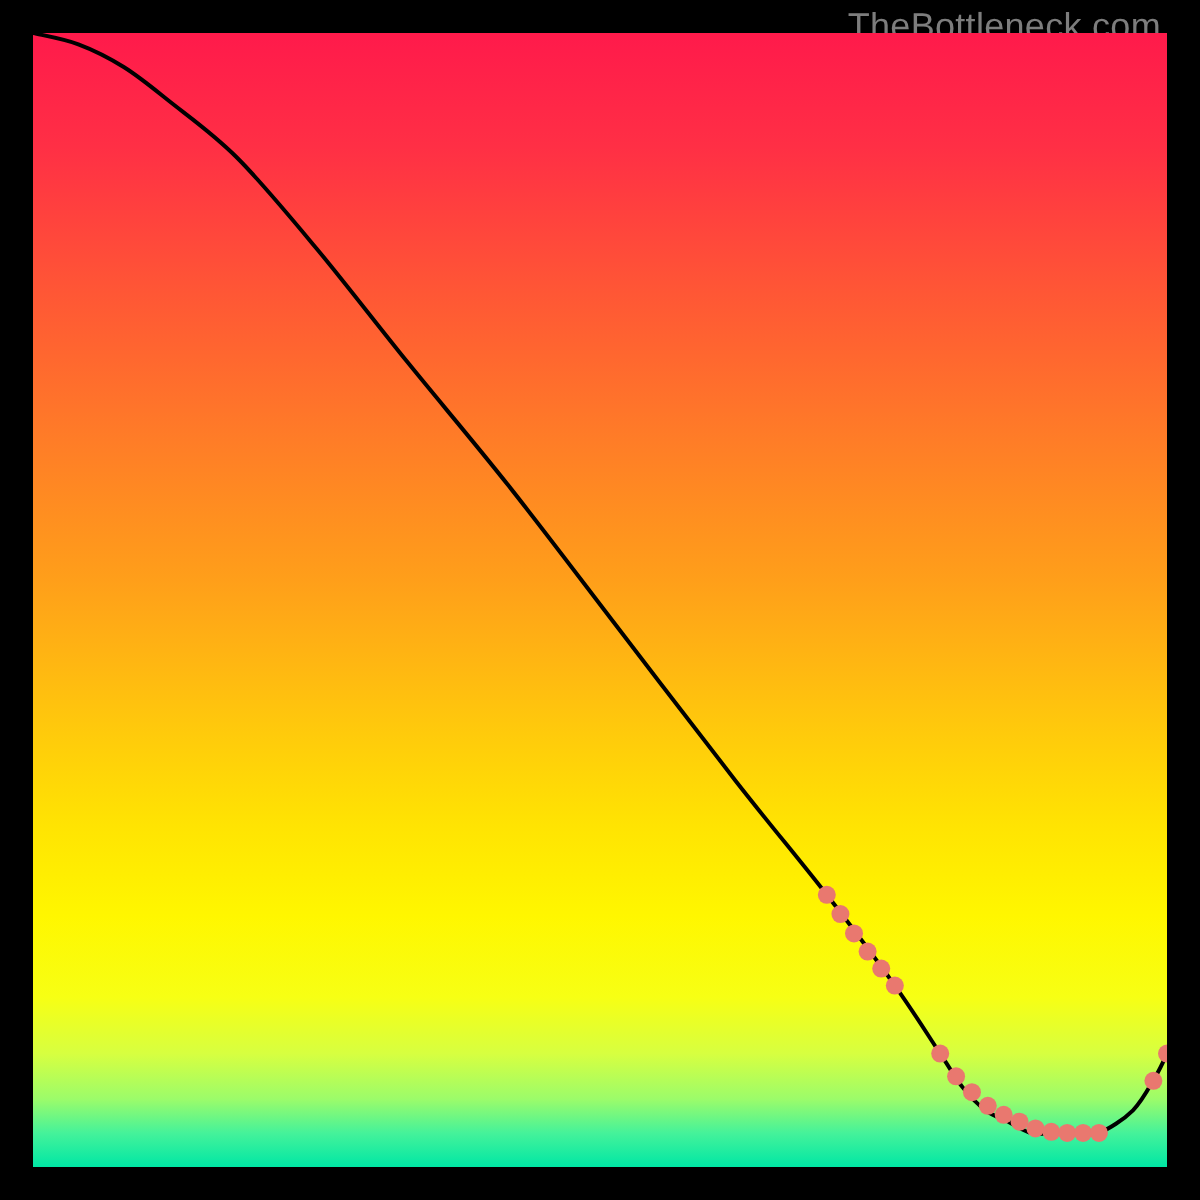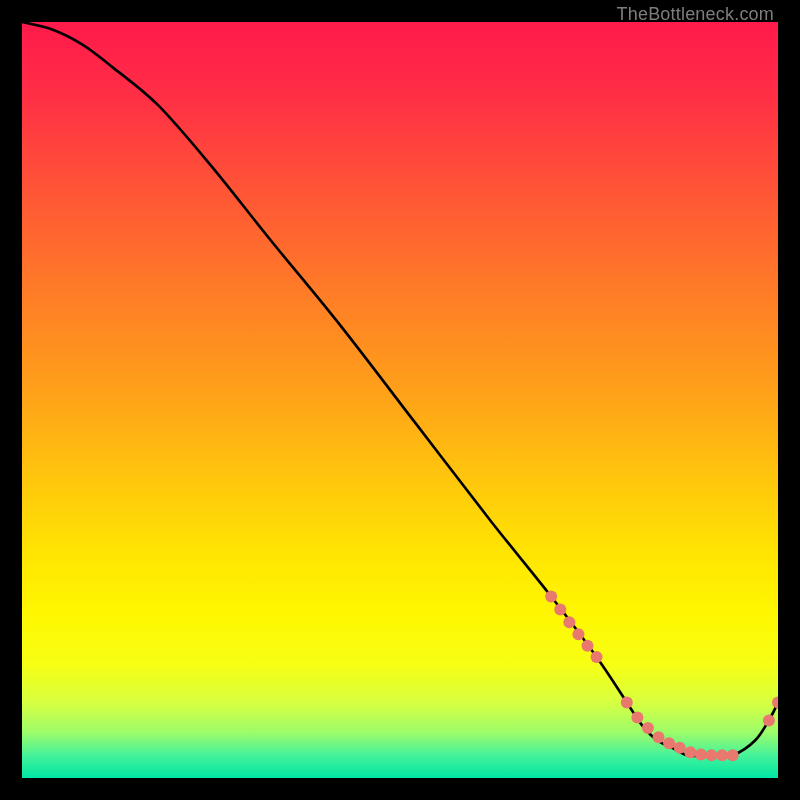--- a/index.html
+++ b/index.html
@@ -36,21 +36,21 @@
     left: 0;
     top: 0;
     width: 100%;
     height: 100%;
   }
   .watermark {
     position: absolute;
     top: 4px;
     right: 26px;
     color: #7d7d7d;
-    font-size: 18px;
+    font-size: 24px;
     font-weight: 400;
     letter-spacing: 0.2px;
     user-select: none;
   }
 </style>
 </head>
 <body>
 
 <div class="stage">
 

